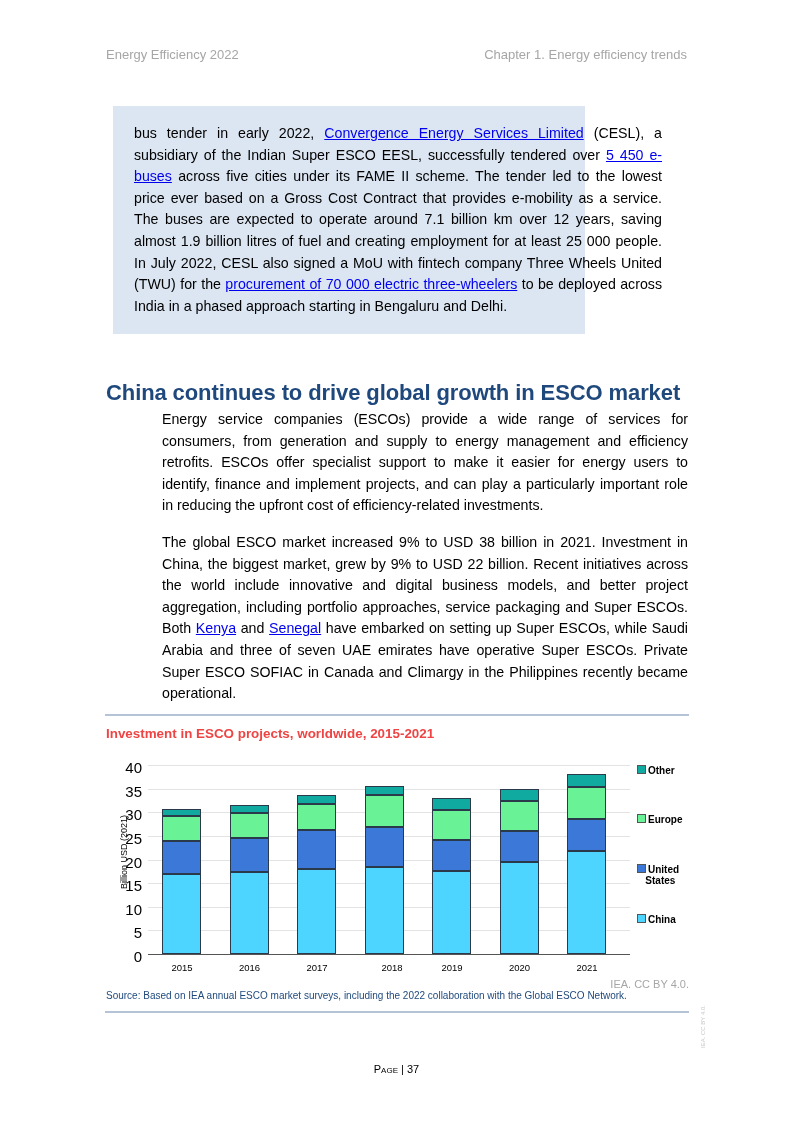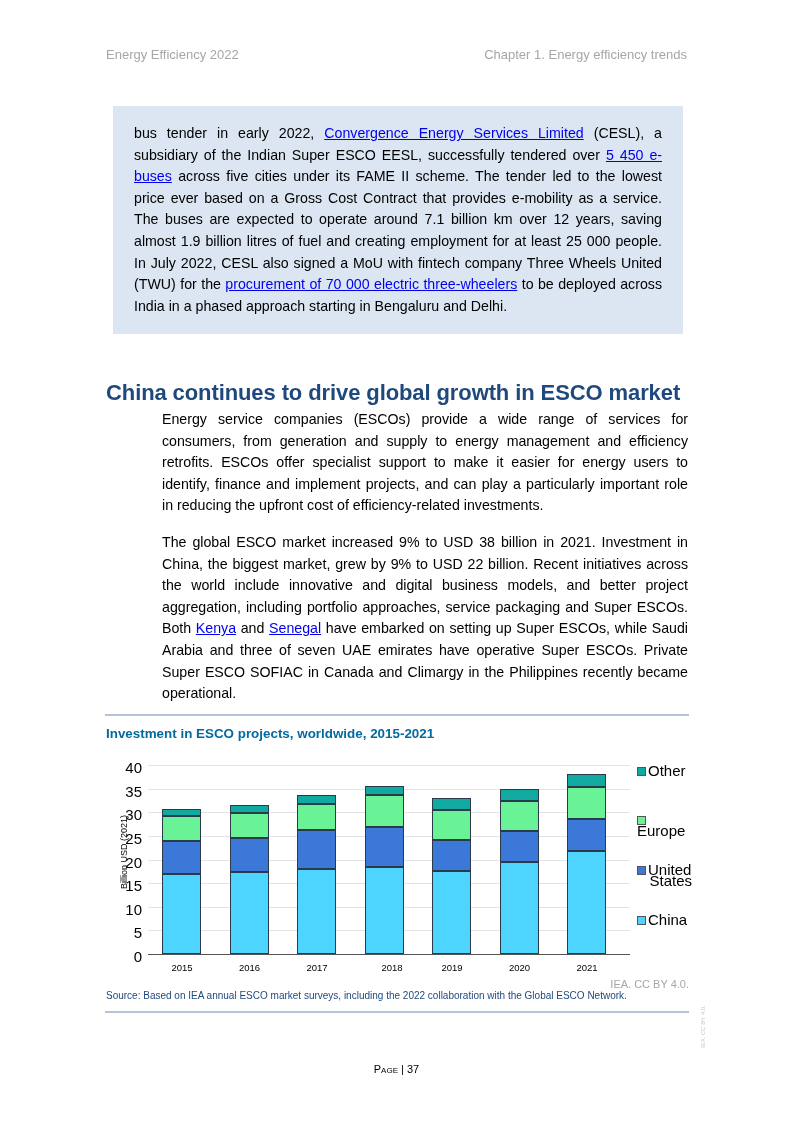--- a/index.html
+++ b/index.html
@@ -1,37 +1,37 @@
 <!DOCTYPE html>
 <html><head>
 <meta charset="utf-8">
 <style>
   html, body { margin:0; padding:0; background:#fff; }
   body { width:793px; height:1122px; position:relative; overflow:hidden; font-family:"Liberation Sans", sans-serif; color:#000; }
   .hdr { position:absolute; top:47px; font-size:13px; color:#a6a6a6; }
   .hdr.l { left:106px; }
   .hdr.r { right:106px; }
-  .box { position:absolute; left:113px; top:106px; width:570px; height:228px; background:#dce6f2; }
+  .box { position:absolute; left:113px; top:106px; width:472px; height:228px; background:#dce6f2; }
   .box p { position:absolute; left:21px; top:17px; width:528px; margin:0; font-size:14.2px; line-height:21.6px; text-align:justify; }
   a.lnk { color:#0000ee; text-decoration:underline; }
   h2 { position:absolute; left:106px; top:380px; margin:0; font-size:22px; font-weight:bold; color:#1f497d; letter-spacing:-0.1px; }
   .para { position:absolute; left:162px; width:526px; margin:0; font-size:14.2px; line-height:21.6px; text-align:justify; }
   .p1 { top:409px; }
   .p2 { top:532px; }
   .rule { position:absolute; left:105px; width:584px; height:2px; background:#b4c3d6; }
-  .ctitle { position:absolute; left:106px; top:726px; font-size:13.4px; font-weight:bold; color:#0369a1; }
+  .ctitle { position:absolute; left:106px; top:726px; font-size:13.4px; font-weight:bold; color:#ef4444; }
   .chart { position:absolute; left:106px; top:755px; width:590px; height:225px; }
   .ylab { position:absolute; left:-22px; top:92px; transform:rotate(-90deg); font-size:9px; white-space:nowrap; width:80px; text-align:center; }
   .ytick { position:absolute; font-size:15px; right:auto; width:30px; text-align:right; }
   .grid { position:absolute; left:42px; width:482px; height:1px; background:#e3e3e3; }
   .axis { position:absolute; left:42px; width:482px; height:1px; background:#555; top:199px; }
   .bar { position:absolute; width:39px; display:flex; flex-direction:column-reverse; }
   .seg { width:100%; box-sizing:border-box; border:1px solid #2b3a4a; border-top-width:1px; }
   .xt { position:absolute; top:207px; font-size:9.5px; width:50px; text-align:center; }
-  .leg { position:absolute; left:531px; font-size:15px; line-height:11px; }
+  .leg { position:absolute; left:531px; font-size:10px; line-height:11px;font-weight:bold; }
   .leg .sw { display:inline-block; width:7px; height:7px; border:1px solid #555; margin-right:2px; vertical-align:0px; }
   .credit { position:absolute; right:104px; top:978px; font-size:11px; color:#a6a6a6; }
   .source { position:absolute; left:106px; top:990px; font-size:10px; color:#1f497d; }
   .pagenum { position:absolute; left:0; width:793px; text-align:center; top:1063px; font-size:11px; font-variant:small-caps; }
   .sidelic { position:absolute; left:700px; top:1048px; font-size:6px; color:#c8c8c8; transform:rotate(-90deg); transform-origin:left top; white-space:nowrap; }
 </style>
 </head>
 <body>
 
 <div class="hdr l">Energy Efficiency 2022</div>

